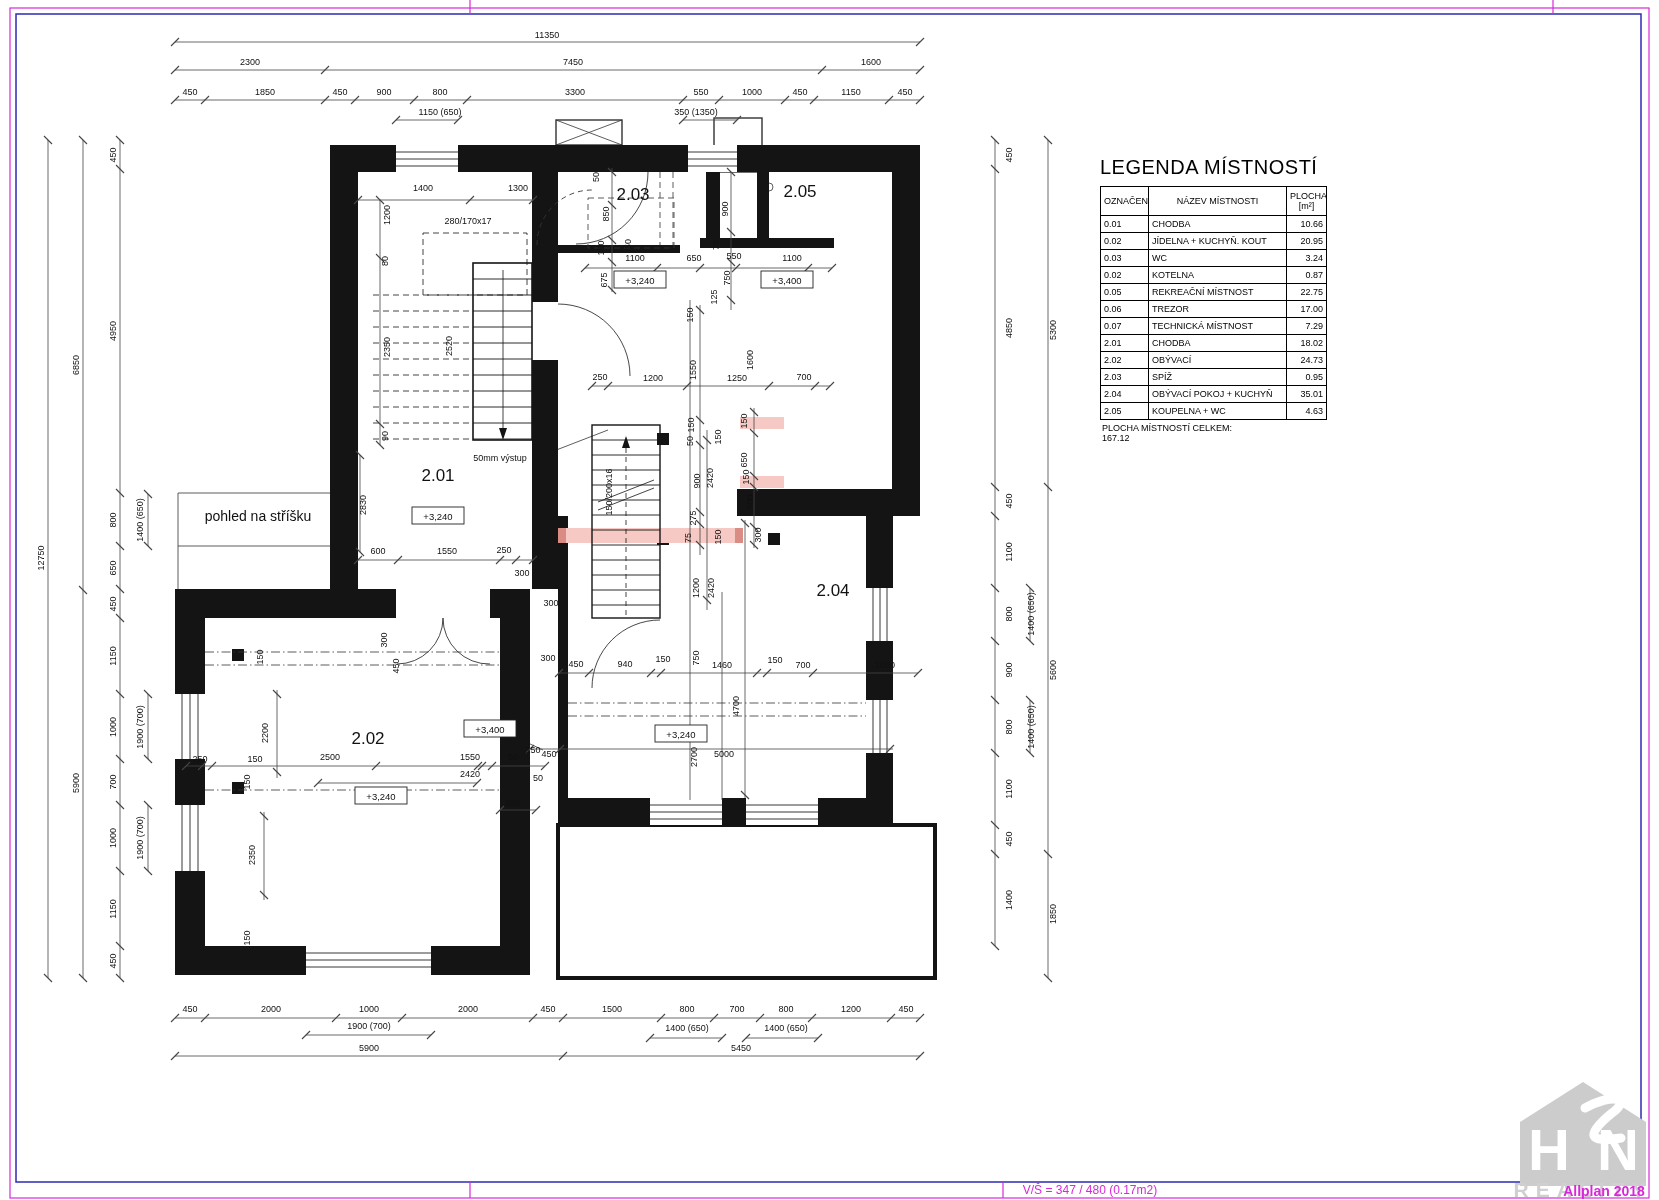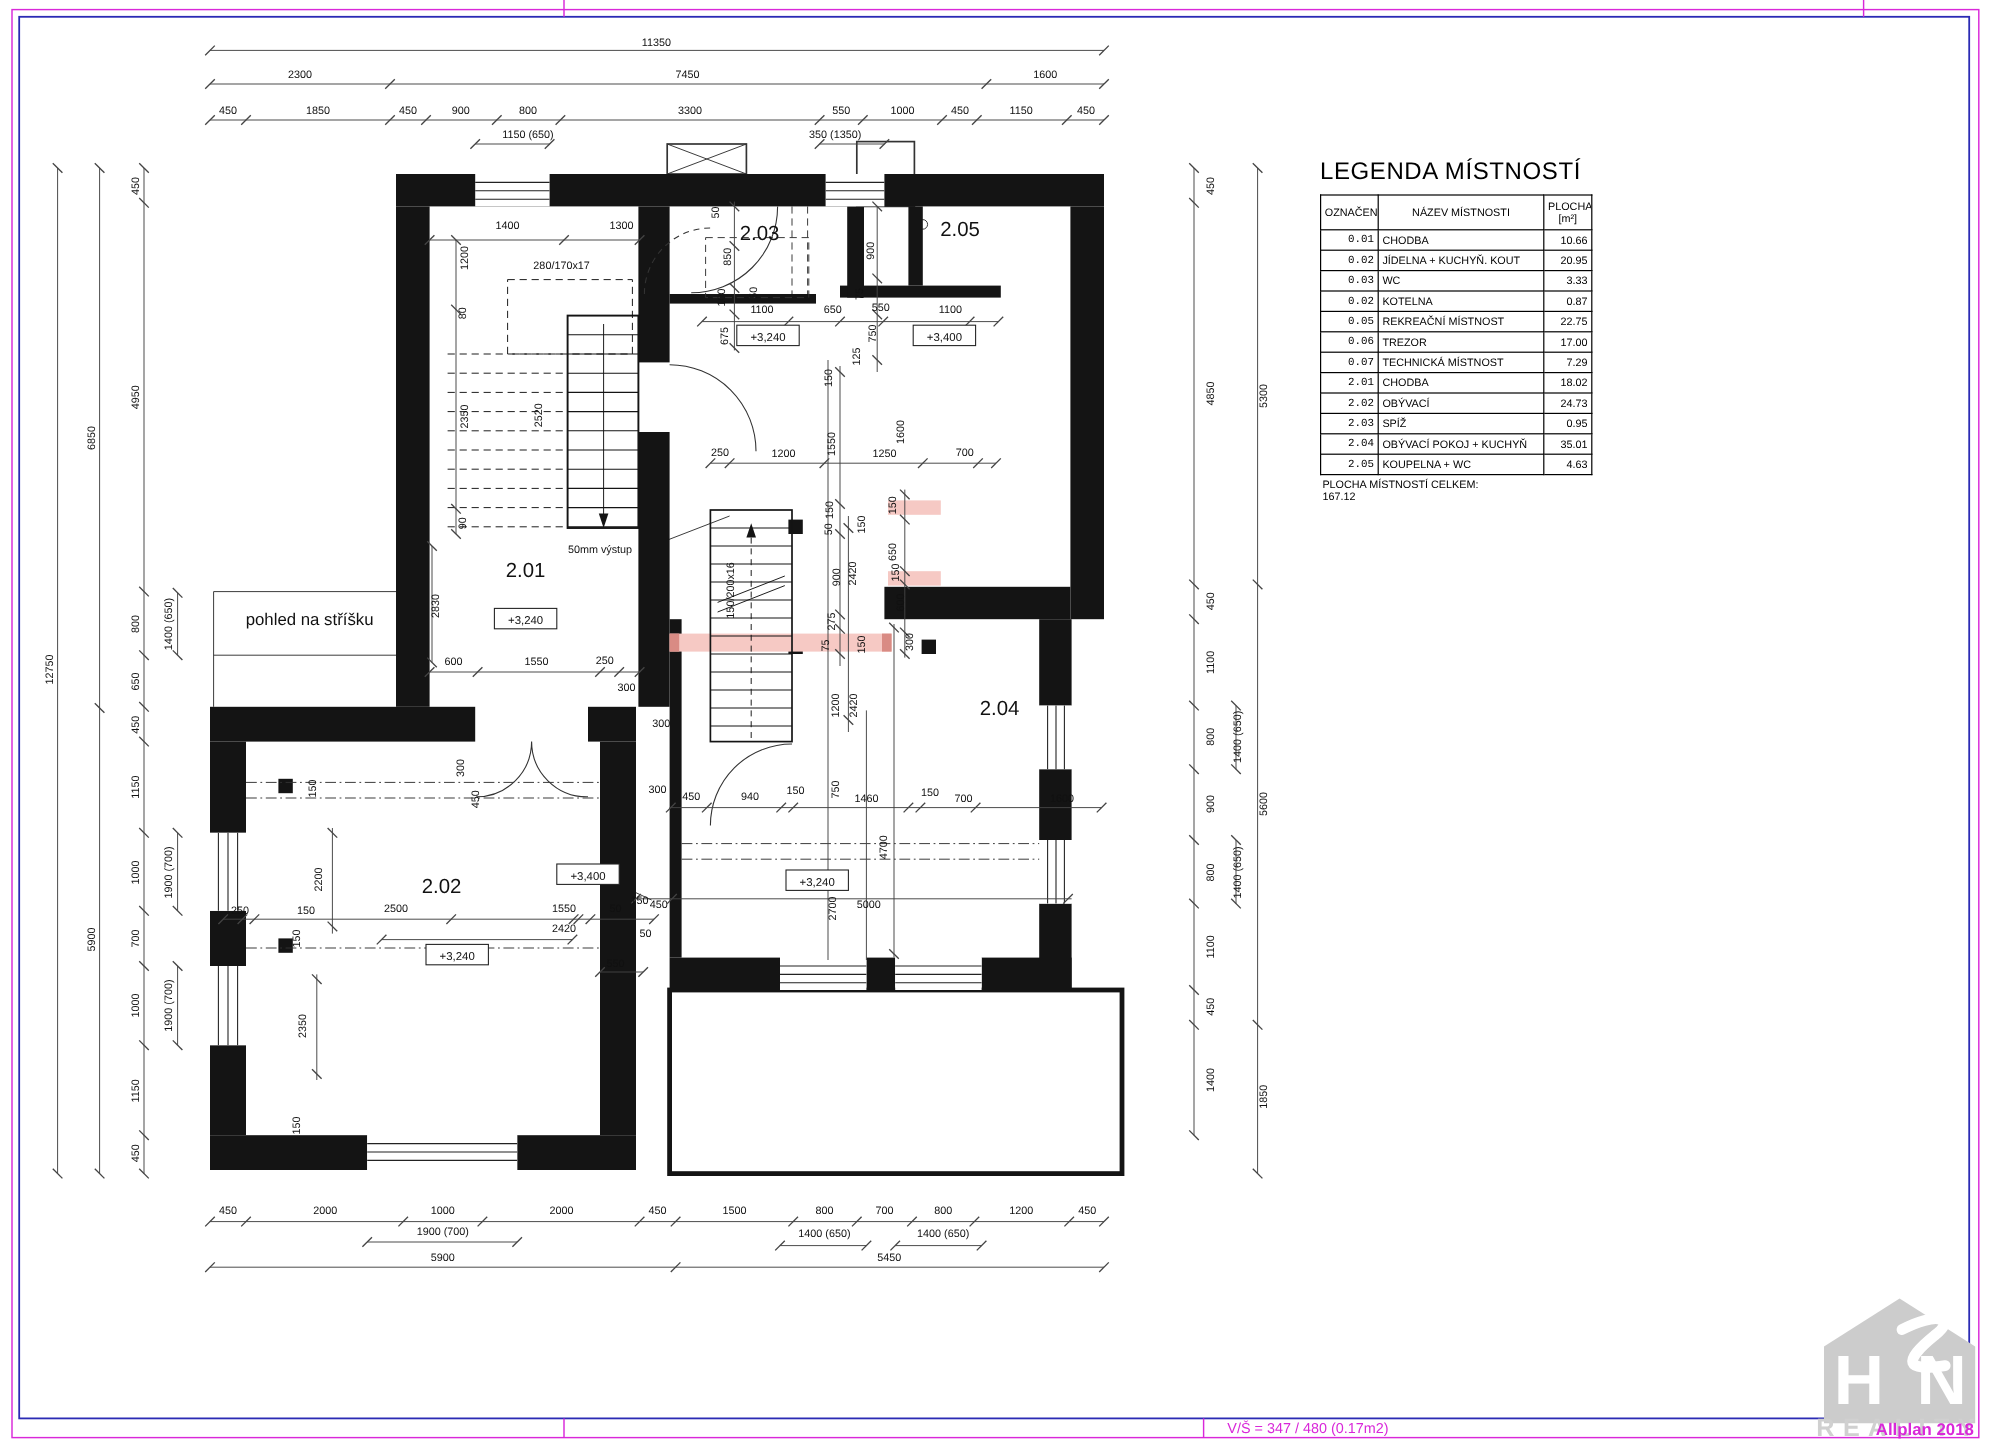--- a/index.html
+++ b/index.html
@@ -2,29 +2,29 @@
 <html><head>
 <meta charset="utf-8">
 <style>
   html,body{margin:0;padding:0;}
   body{width:1659px;height:1200px;position:relative;background:#fff;overflow:hidden;
        font-family:"Liberation Sans",sans-serif;color:#000;}
   svg text{font-family:"Liberation Sans",sans-serif;}
   .dim{font-size:9px;fill:#111;}
   .room{font-size:17px;fill:#111;}
   .elev{font-size:9.5px;fill:#111;}
-  #legend{position:absolute;left:1100px;top:132px;width:226px;}
+  #legend{position:absolute;left:1100px;top:156px;width:226px;}
   #legend .ltitle{font-size:20px;letter-spacing:0.5px;white-space:nowrap;margin-bottom:7px;}
   #legend table{border-collapse:collapse;width:226px;table-layout:fixed;}
   #legend th,#legend td{border:1px solid #000;font-size:9px;font-weight:normal;
       padding:1px 3px;height:14px;overflow:hidden;white-space:nowrap;}
   #legend thead th{height:26px;}
   #legend table{border:1.5px solid #000;}
   #legend col.c1{width:48px;} #legend col.c2{width:138px;} #legend col.c3{width:40px;}
-  #legend td.num{text-align:right;font-family:Liberation Mono, monospace;} #legend td.area{text-align:right;}
+  #legend td.num{text-align:left;} #legend td.area{text-align:right;}
   #legend .total{display:flex;justify-content:space-between;font-size:9px;margin-top:3px;padding:0 2px;flex-direction:column;}
 </style>
 </head>
 <body>
 
 
 
 <svg id="drawing" width="1659" height="1200" viewBox="0 0 1659 1200">
 
   <g>
@@ -647,21 +647,21 @@
           <td class="area">10.66</td>
         </tr>
         <tr>
           <td class="num">0.02</td>
           <td class="">JÍDELNA + KUCHYŇ. KOUT</td>
           <td class="area">20.95</td>
         </tr>
         <tr>
           <td class="num">0.03</td>
           <td class="">WC</td>
-          <td class="area">3.33</td>
+          <td class="area">3.24</td>
         </tr>
         <tr>
           <td class="num">0.02</td>
           <td class="">KOTELNA</td>
           <td class="area">0.87</td>
         </tr>
         <tr>
           <td class="num">0.05</td>
           <td class="">REKREAČNÍ MÍSTNOST</td>
           <td class="area">22.75</td>

